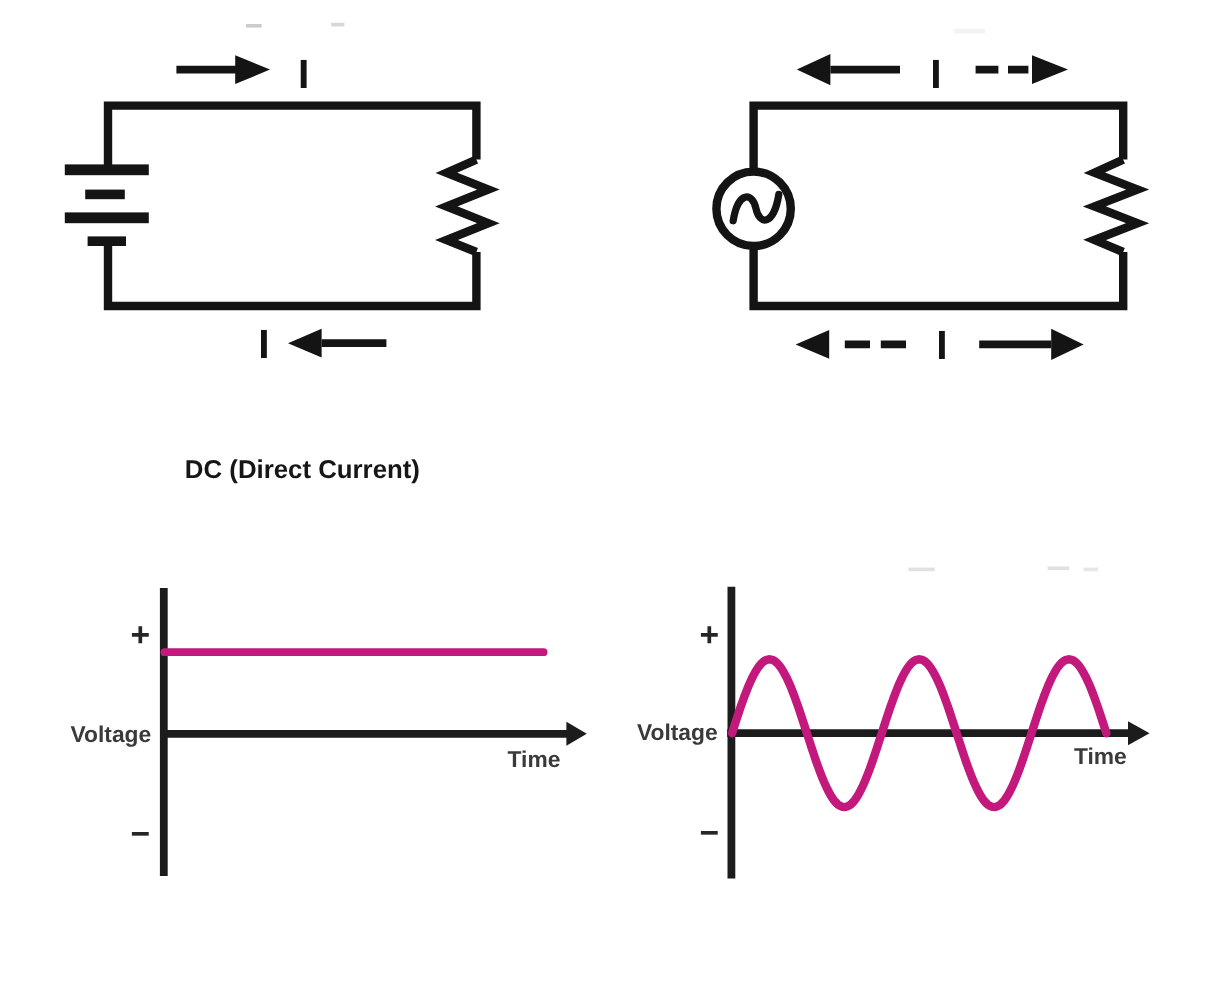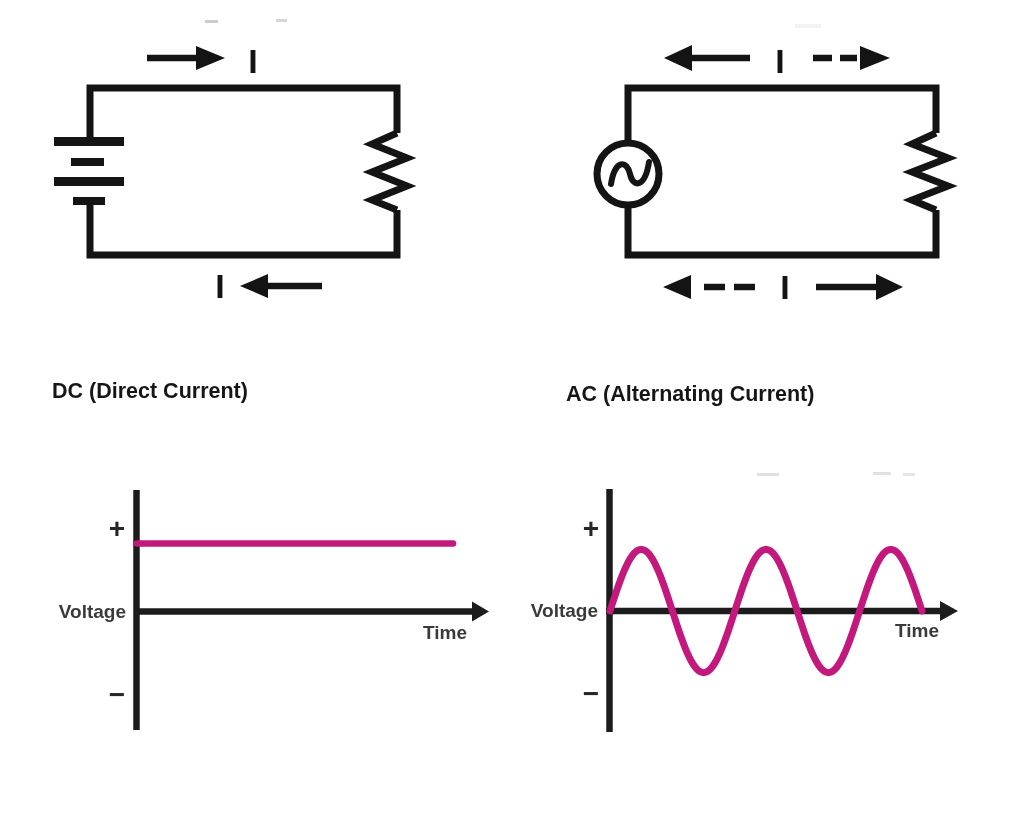--- a/index.html
+++ b/index.html
@@ -11,21 +11,21 @@
   .head{fill:#141414;stroke:none;}
   .bars{fill:#141414;}
   .axis{stroke:#1c1c1c;stroke-width:6.5;fill:none;stroke-linecap:butt;}
   .axis-head{fill:#1c1c1c;}
   .current-label{font:700 34px "Liberation Sans",sans-serif;fill:#141414;text-anchor:middle;}
   .sign{font:700 28px "Liberation Sans",sans-serif;fill:#262626;text-anchor:middle;}
   .axis-label{font:700 19px "Liberation Sans",sans-serif;fill:#3a3a3a;}
   .anchor-end{text-anchor:end;}
   .anchor-mid{text-anchor:middle;}
   .wave{fill:none;stroke-linecap:round;}
-  .caption{position:absolute;width:400px;text-align:left;
+  .caption{position:absolute;width:400px;text-align:center;
            font:700 21.5px "Liberation Sans",sans-serif;color:#161616;}
   #cap-dc{left:52px;top:379px;}
   #cap-ac{left:566px;top:382px;}
   .artifact{fill:#9a9a9a;}
 </style>
 </head>
 <body>
 
 <div class="stage">
 
@@ -109,14 +109,13 @@
       <polygon class="axis-head" points="940,601 940,621 958,611"></polygon>
       <path id="wave-ac" class="wave" stroke-width="7" d="M 610.0 611.0 L 611.3 607.0 L 612.6 603.0 L 613.9 599.0 L 615.2 595.1 L 616.5 591.2 L 617.8 587.4 L 619.1 583.8 L 620.4 580.2 L 621.7 576.8 L 623.0 573.5 L 624.3 570.4 L 625.6 567.5 L 626.9 564.7 L 628.2 562.2 L 629.5 559.8 L 630.8 557.7 L 632.1 555.8 L 633.4 554.1 L 634.7 552.7 L 636.0 551.5 L 637.3 550.6 L 638.6 550.0 L 639.9 549.6 L 641.2 549.4 L 642.5 549.6 L 643.8 550.0 L 645.1 550.6 L 646.4 551.5 L 647.7 552.7 L 649.0 554.1 L 650.3 555.8 L 651.6 557.7 L 652.9 559.8 L 654.2 562.2 L 655.5 564.7 L 656.8 567.5 L 658.1 570.4 L 659.4 573.5 L 660.7 576.8 L 662.0 580.2 L 663.3 583.8 L 664.6 587.4 L 665.9 591.2 L 667.2 595.1 L 668.5 599.0 L 669.8 603.0 L 671.1 607.0 L 672.4 611.0 L 673.7 615.0 L 675.0 619.0 L 676.3 623.0 L 677.6 626.9 L 678.9 630.8 L 680.2 634.6 L 681.5 638.2 L 682.8 641.8 L 684.1 645.2 L 685.4 648.5 L 686.7 651.6 L 688.0 654.5 L 689.3 657.3 L 690.6 659.8 L 691.9 662.2 L 693.2 664.3 L 694.5 666.2 L 695.8 667.9 L 697.1 669.3 L 698.4 670.5 L 699.7 671.4 L 701.0 672.0 L 702.3 672.4 L 703.6 672.6 L 704.9 672.4 L 706.2 672.0 L 707.5 671.4 L 708.8 670.5 L 710.1 669.3 L 711.4 667.9 L 712.7 666.2 L 714.0 664.3 L 715.3 662.2 L 716.6 659.8 L 717.9 657.3 L 719.2 654.5 L 720.5 651.6 L 721.8 648.5 L 723.1 645.2 L 724.4 641.8 L 725.7 638.2 L 727.0 634.6 L 728.3 630.8 L 729.6 626.9 L 730.9 623.0 L 732.2 619.0 L 733.5 615.0 L 734.8 611.0 L 736.1 607.0 L 737.4 603.0 L 738.7 599.0 L 740.0 595.1 L 741.3 591.2 L 742.6 587.4 L 743.9 583.8 L 745.2 580.2 L 746.5 576.8 L 747.8 573.5 L 749.1 570.4 L 750.4 567.5 L 751.7 564.7 L 753.0 562.2 L 754.3 559.8 L 755.6 557.7 L 756.9 555.8 L 758.2 554.1 L 759.5 552.7 L 760.8 551.5 L 762.1 550.6 L 763.4 550.0 L 764.7 549.6 L 766.0 549.4 L 767.3 549.6 L 768.6 550.0 L 769.9 550.6 L 771.2 551.5 L 772.5 552.7 L 773.8 554.1 L 775.1 555.8 L 776.4 557.7 L 777.7 559.8 L 779.0 562.2 L 780.3 564.7 L 781.6 567.5 L 782.9 570.4 L 784.2 573.5 L 785.5 576.8 L 786.8 580.2 L 788.1 583.8 L 789.4 587.4 L 790.7 591.2 L 792.0 595.1 L 793.3 599.0 L 794.6 603.0 L 795.9 607.0 L 797.2 611.0 L 798.5 615.0 L 799.8 619.0 L 801.1 623.0 L 802.4 626.9 L 803.7 630.8 L 805.0 634.6 L 806.3 638.2 L 807.6 641.8 L 808.9 645.2 L 810.2 648.5 L 811.5 651.6 L 812.8 654.5 L 814.1 657.3 L 815.4 659.8 L 816.7 662.2 L 818.0 664.3 L 819.3 666.2 L 820.6 667.9 L 821.9 669.3 L 823.2 670.5 L 824.5 671.4 L 825.8 672.0 L 827.1 672.4 L 828.4 672.6 L 829.7 672.4 L 831.0 672.0 L 832.3 671.4 L 833.6 670.5 L 834.9 669.3 L 836.2 667.9 L 837.5 666.2 L 838.8 664.3 L 840.1 662.2 L 841.4 659.8 L 842.7 657.3 L 844.0 654.5 L 845.3 651.6 L 846.6 648.5 L 847.9 645.2 L 849.2 641.8 L 850.5 638.2 L 851.8 634.6 L 853.1 630.8 L 854.4 626.9 L 855.7 623.0 L 857.0 619.0 L 858.3 615.0 L 859.6 611.0 L 860.9 607.0 L 862.2 603.0 L 863.5 599.0 L 864.8 595.1 L 866.1 591.2 L 867.4 587.4 L 868.7 583.8 L 870.0 580.2 L 871.3 576.8 L 872.6 573.5 L 873.9 570.4 L 875.2 567.5 L 876.5 564.7 L 877.8 562.2 L 879.1 559.8 L 880.4 557.7 L 881.7 555.8 L 883.0 554.1 L 884.3 552.7 L 885.6 551.5 L 886.9 550.6 L 888.2 550.0 L 889.5 549.6 L 890.8 549.4 L 892.1 549.6 L 893.4 550.0 L 894.7 550.6 L 896.0 551.5 L 897.3 552.7 L 898.6 554.1 L 899.9 555.8 L 901.2 557.7 L 902.5 559.8 L 903.8 562.2 L 905.1 564.7 L 906.4 567.5 L 907.7 570.4 L 909.0 573.5 L 910.3 576.8 L 911.6 580.2 L 912.9 583.8 L 914.2 587.4 L 915.5 591.2 L 916.8 595.1 L 918.1 599.0 L 919.4 603.0 L 920.7 607.0 L 922.0 611.0" stroke="#c3187c"></path>
       <text class="sign" x="591" y="538">+</text>
       <text class="sign" x="591" y="703">−</text>
       <text class="axis-label anchor-end" x="598" y="617">Voltage</text>
       <text class="axis-label anchor-mid" x="917" y="637">Time</text>
     </g>
   </svg>
 
   <div class="caption" id="cap-dc">DC (Direct Current)</div>
-  <div class="caption" id="cap-ac">AC (Alternating Current)</div>
 </div>
 
 </body></html>

